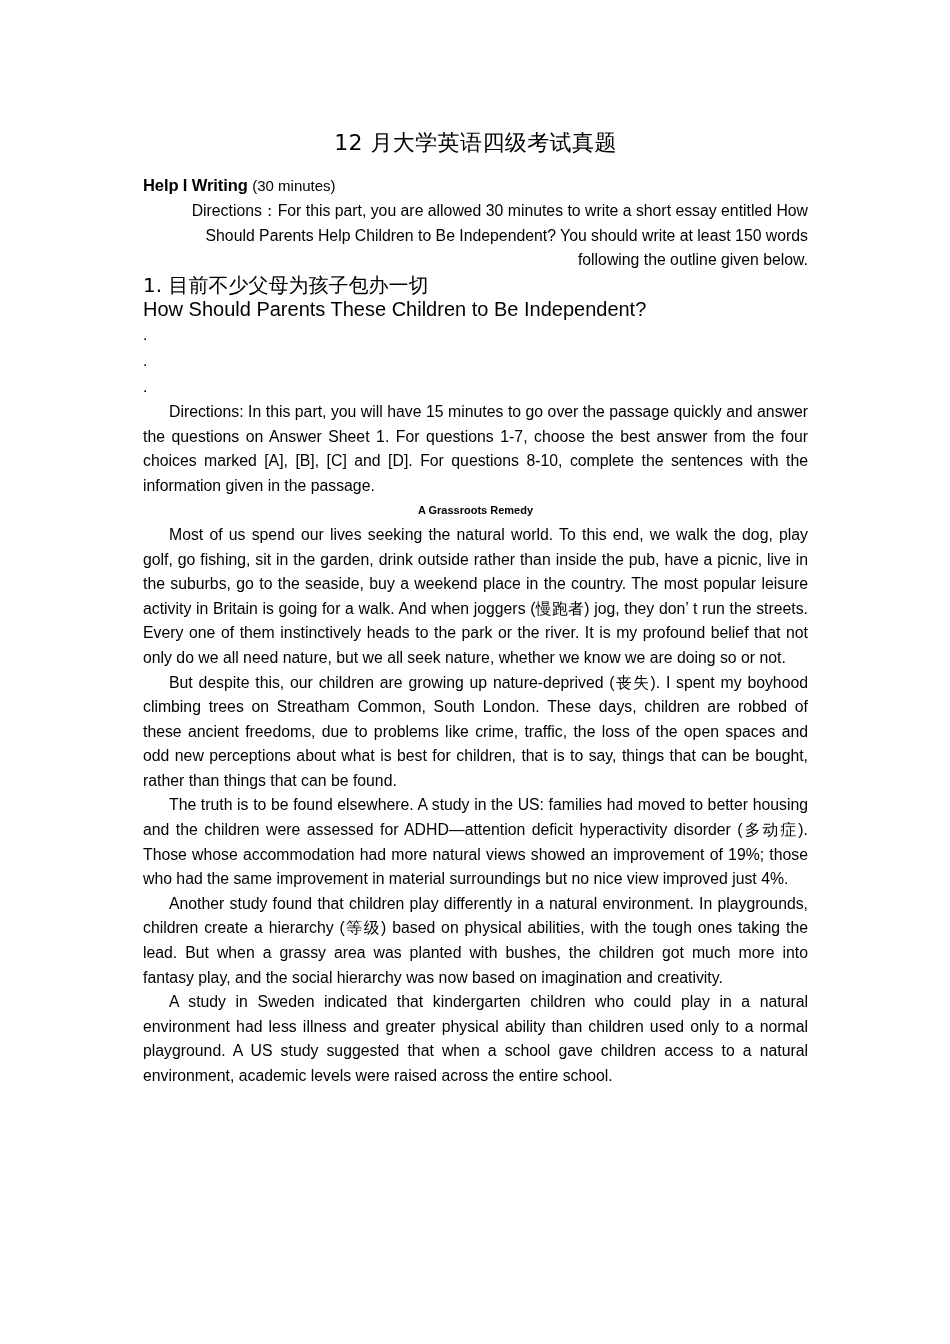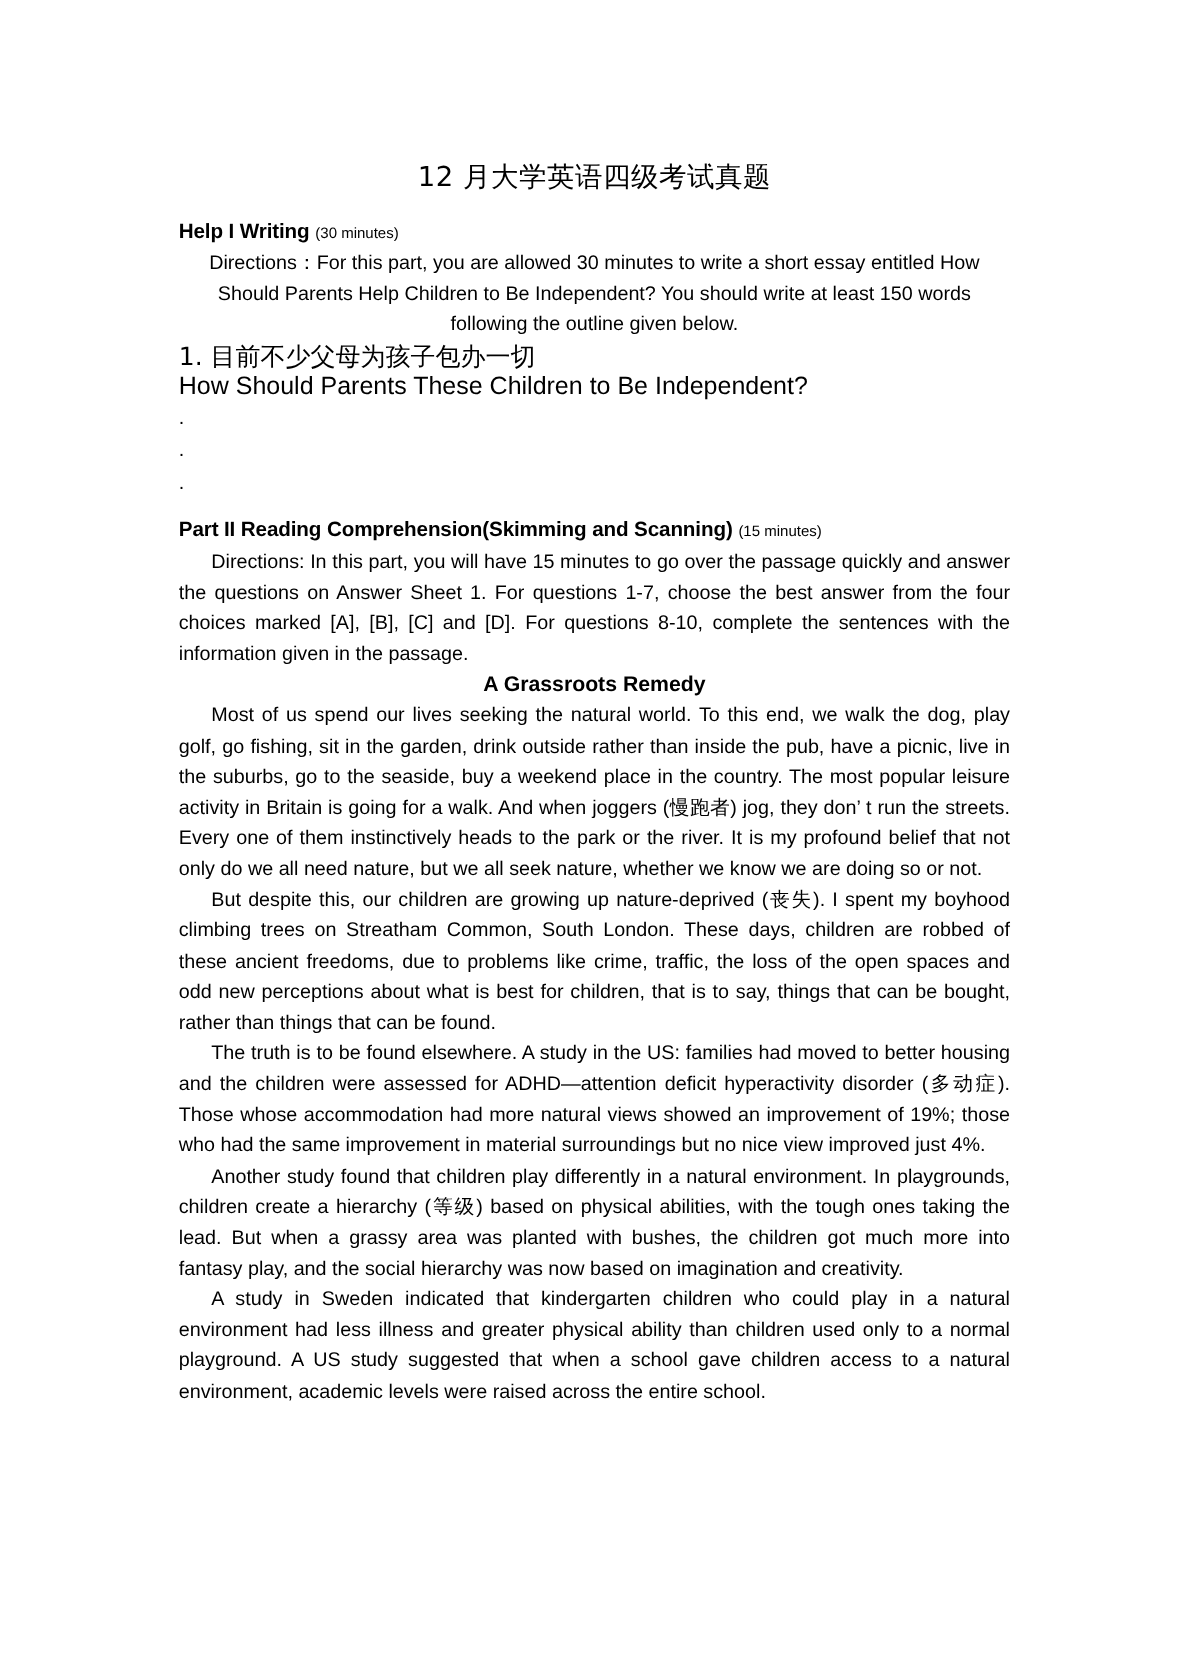--- a/index.html
+++ b/index.html
@@ -46,31 +46,31 @@
     margin: 0;
     padding-top: 14px;
     font-weight: normal;
   }
   .section-heading .strong {
     font-weight: bold;
     letter-spacing: -0.1px;
   }
   .section-heading .dur {
     font-weight: normal;
-    font-size: 12px;
+    font-size: 15px;
   }
   #part2-heading {
     padding-top: 11px;
   }
   
   .para {
     font-size: 15.8px;
     line-height: 24.6px;
     margin: 0;
-    text-align: center;
+    text-align: right;
   }
   .para.justify {
     text-align: justify;
     text-align-last: left;
     text-justify: inter-word;
   }
   .para.indent {
     text-indent: 26px;
   }
   .cn {
@@ -83,21 +83,21 @@
     white-space: pre-wrap;
   }
   .dot-line {
     font-size: 15.8px;
     line-height: 26px;
     margin: 0;
     height: 26px;
   }
   .subtitle {
     text-align: center;
-    font-size: 17px;
+    font-size: 11px;
     line-height: 24.6px;
     font-weight: bold;
     margin: 0;
   }
 </style>
 </head>
 <body>
 
 <div class="page">
   <div class="content">
@@ -112,23 +112,20 @@
 
     <p class="line cn">1. 目前不少父母为孩子包办一切</p>
 
 
     <p class="line">How Should Parents These Children to Be Independent?</p>
 
     <p class="dot-line">.</p>
     <p class="dot-line">.</p>
     <p class="dot-line">.</p>
 
-    <div class="section-heading" id="part2-heading">
-      <span class="strong">Part II Reading Comprehension(Skimming and Scanning)</span><span> </span><span class="dur">(15 minutes)</span>
-    </div>
 
     <p class="para justify indent">Directions: In this part, you will have 15 minutes to go over the passage quickly and answer the questions on Answer Sheet 1. For questions 1-7, choose the best answer from the four choices marked [A], [B], [C] and [D]. For questions 8-10, complete the sentences with the information given in the passage.</p>
 
     <p class="subtitle">A Grassroots Remedy</p>
 
     <p class="para justify indent">Most of us spend our lives seeking the natural world. To this end, we walk the dog, play golf, go fishing, sit in the garden, drink outside rather than inside the pub, have a picnic, live in the suburbs, go to the seaside, buy a weekend place in the country. The most popular leisure activity in Britain is going for a walk. And when joggers (慢跑者) jog, they don’ t run the streets. Every one of them instinctively heads to the park or the river. It is my profound belief that not only do we all need nature, but we all seek nature, whether we know we are doing so or not.</p>
 
     <p class="para justify indent">But despite this, our children are growing up nature-deprived (丧失). I spent my boyhood climbing trees on Streatham Common, South London. These days, children are robbed of these ancient freedoms, due to problems like crime, traffic, the loss of the open spaces and odd new perceptions about what is best for children, that is to say, things that can be bought, rather than things that can be found.</p>
 
     <p class="para justify indent">The truth is to be found elsewhere. A study in the US: families had moved to better housing and the children were assessed for ADHD—attention deficit hyperactivity disorder (多动症). Those whose accommodation had more natural views showed an improvement of 19%; those who had the same improvement in material surroundings but no nice view improved just 4%.</p>

